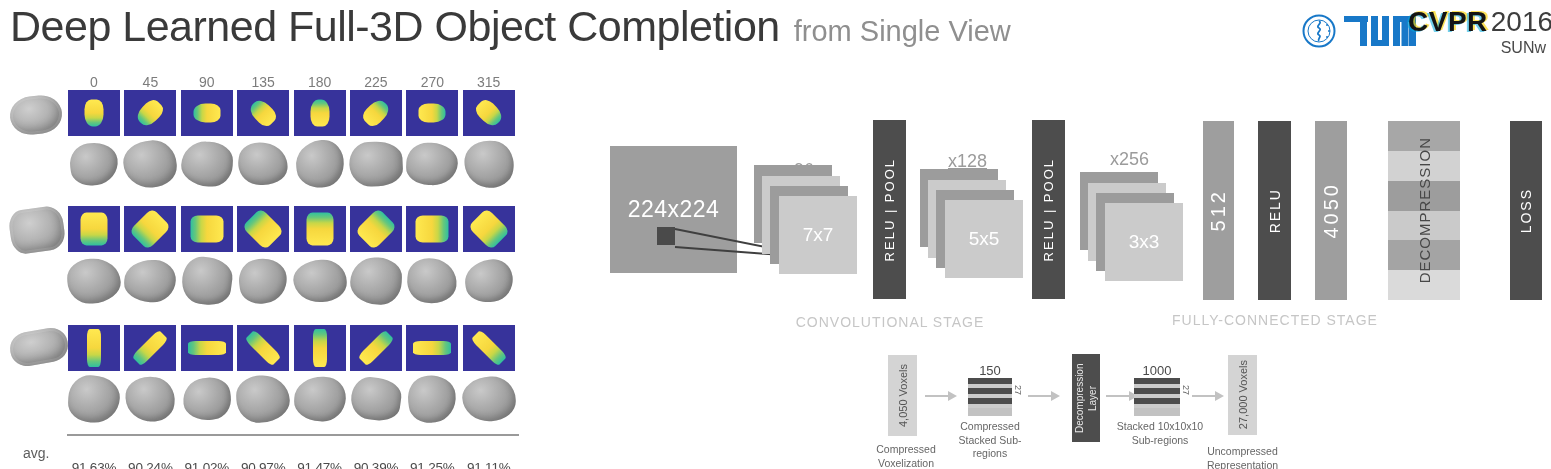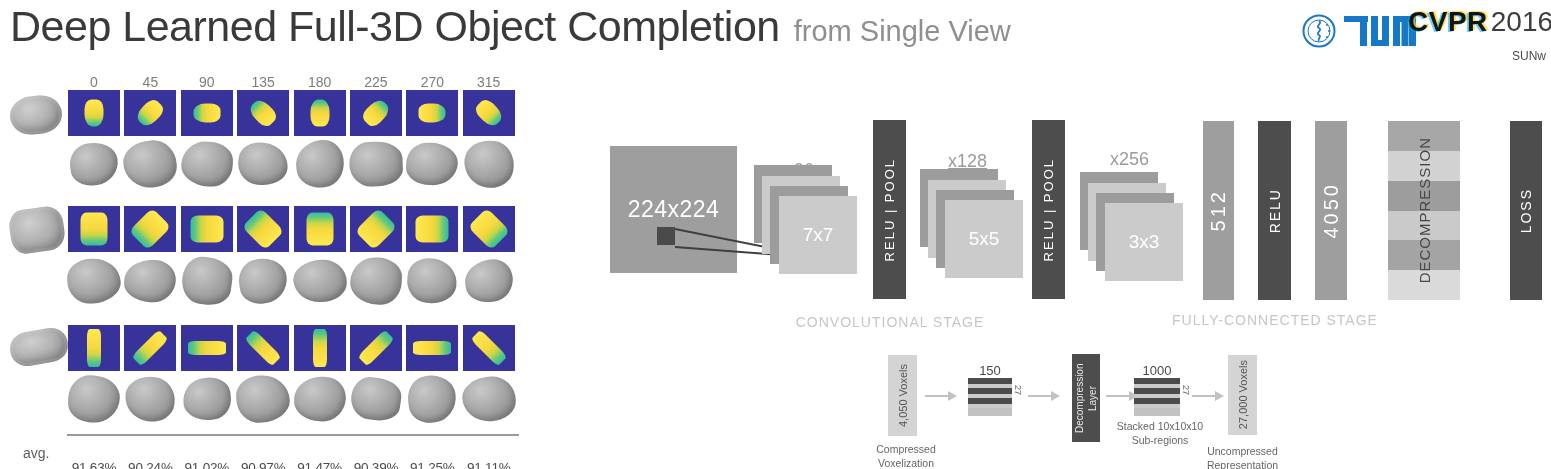--- a/index.html
+++ b/index.html
@@ -10,21 +10,21 @@
   .title-wrap { position:absolute; left:10px; top:2px; white-space:nowrap; }
   .title-main { font-size:43px; color:#3a3a3a; letter-spacing:-0.5px; }
   .title-sub  { font-size:29px; color:#8f8f8f; margin-left:14px; }
 
   .tum-group { position:absolute; left:1300px; top:12px; display:flex; align-items:center; gap:6px; }
   .cvpr-group { position:absolute; left:1408px; top:6px; width:140px; text-align:right; }
   .cvpr-line { white-space:nowrap; }
   .cvpr-name { font-size:28px; font-weight:bold; color:#141414; letter-spacing:0.5px;
                text-shadow:-2px 1px 0 rgba(0,170,220,0.55), 2px -1px 0 rgba(250,210,0,0.65); }
   .cvpr-year { font-size:28px; color:#3d3d3d; margin-left:3px; }
-  .sunw { font-size:12px; color:#4a4a4a; margin-top:11px; padding-right:2px; }
+  .sunw { font-size:16px; color:#4a4a4a; margin-top:1px; padding-right:2px; }
 
   
   .results { position:absolute; left:5px; top:68px; width:560px; height:400px; }
   .angle-row, .cells, .mesh-cells, .avg-values { position:absolute; left:63px; display:flex; gap:4.4px; }
   .angle-row { top:6px; }
   .angle-label { width:52px; text-align:center; font-size:14px; color:#7c7c7c; }
   .obj-row { position:absolute; left:0; width:560px; }
   #row0 { top:22px; } #row1 { top:138px; } #row2 { top:257px; }
   #meshrow0 { top:72px; } #meshrow1 { top:189px; } #meshrow2 { top:307px; }
   .cells { top:0; }
@@ -376,20 +376,21 @@
     <div class="pcap" id="pcap-in">Compressed Voxelization</div>
 
     <svg class="parrow" id="par1" width="32" height="12">
       <line x1="0" y1="6" x2="23" y2="6" stroke="#c2c2c2" stroke-width="2"></line>
         <path d="M23,1 L32,6 L23,11 z" fill="#c2c2c2"></path>
     </svg>
 
     <div class="ptop" id="ptop1">150</div>
     <div class="pstripes" id="pst1"></div>
     <div class="pside" id="pside1">27</div>
+    <div class="pcap" id="pcap-st1">Compressed Stacked Sub-regions</div>
 
     <svg class="parrow" id="par2" width="32" height="12">
       <line x1="0" y1="6" x2="23" y2="6" stroke="#c2c2c2" stroke-width="2"></line>
         <path d="M23,1 L32,6 L23,11 z" fill="#c2c2c2"></path>
     </svg>
 
     <div class="pbar-dark" id="pdec">
       <span class="vtext">Decompression Layer</span>
     </div>
 

